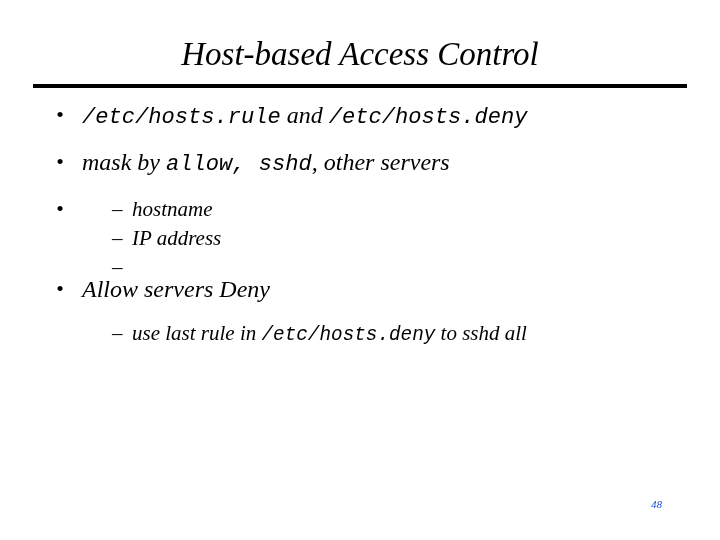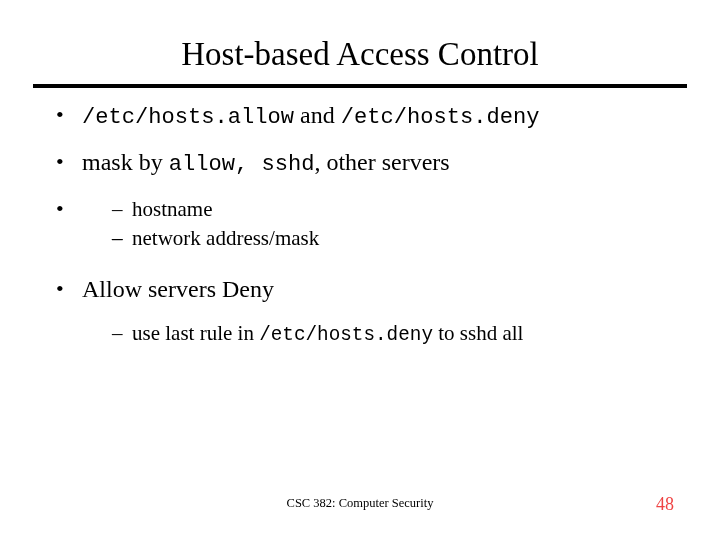--- a/index.html
+++ b/index.html
@@ -12,20 +12,21 @@
     background: #ffffff;
     font-family: "Liberation Serif", serif;
     color: #000000;
     overflow: hidden;
   }
   .slide {
     position: relative;
     width: 720px;
     height: 387px;
     box-sizing: border-box;
+    font-style: italic;
   }
   .slide-title {
     position: absolute;
     left: 0;
     top: 34px;
     width: 720px;
     text-align: center;
     font-family: "Liberation Serif", serif;
     font-size: 33px;
     line-height: 40px;
@@ -89,73 +90,72 @@
     left: 0;
     top: 495px;
     width: 720px;
     text-align: center;
     font-size: 12.5px;
     line-height: 16px;
     color: #000000;
   }
   .footer-page {
     position: absolute;
-    right: 46px;
+    right: 58px;
     top: 496px;
-    font-size: 18px;
+    font-size: 11px;
     line-height: 16px;
-    color: #ef4444;
+    color: #1d4ed8;
   }
 </style>
 </head>
 <body>
 
 <div class="slide">
 
   <div class="slide-title">Host-based Access Control</div>
   <div class="title-rule"></div>
 
   <div class="body-area">
 
     <div class="bullet-l1">
       <span class="marker">•</span>
-      <span class="mono">/etc/hosts.allow</span><span> and </span><span class="mono">/etc/hosts.deny</span>
+      <span class="mono">/etc/hosts.rule</span><span> and </span><span class="mono">/etc/hosts.deny</span>
     </div>
 
     <div class="bullet-l1 gap-top-1">
       <span class="marker">•</span>
       <span>mask by </span><span class="mono">allow, </span><span class="mono"> sshd</span><span>, other servers</span>
     </div>
 
     <div class="bullet-l1">
       <span class="marker">•</span>
     </div>
 
     <div class="bullet-l2 gap-top-3">
       <span class="marker">–</span>
       <span>hostname</span>
     </div>
 
     <div class="bullet-l2">
       <span class="marker">–</span>
+      <span>IP address</span>
     </div>
 
     <div class="bullet-l2">
       <span class="marker">–</span>
-      <span>network address/mask</span>
     </div>
 
     <div class="bullet-l1 gap-top-2">
       <span class="marker">•</span>
       <span>Allow servers Deny</span>
     </div>
 
     <div class="bullet-l2 gap-top-3">
       <span class="marker">–</span>
       <span>use last rule in </span><span class="mono">/etc/hosts.deny</span><span> to sshd all</span>
     </div>
 
   </div>
 
-  <div class="footer-center">CSC 382: Computer Security</div>
   <div class="footer-page">48</div>
 
 </div>
 
 </body></html>

